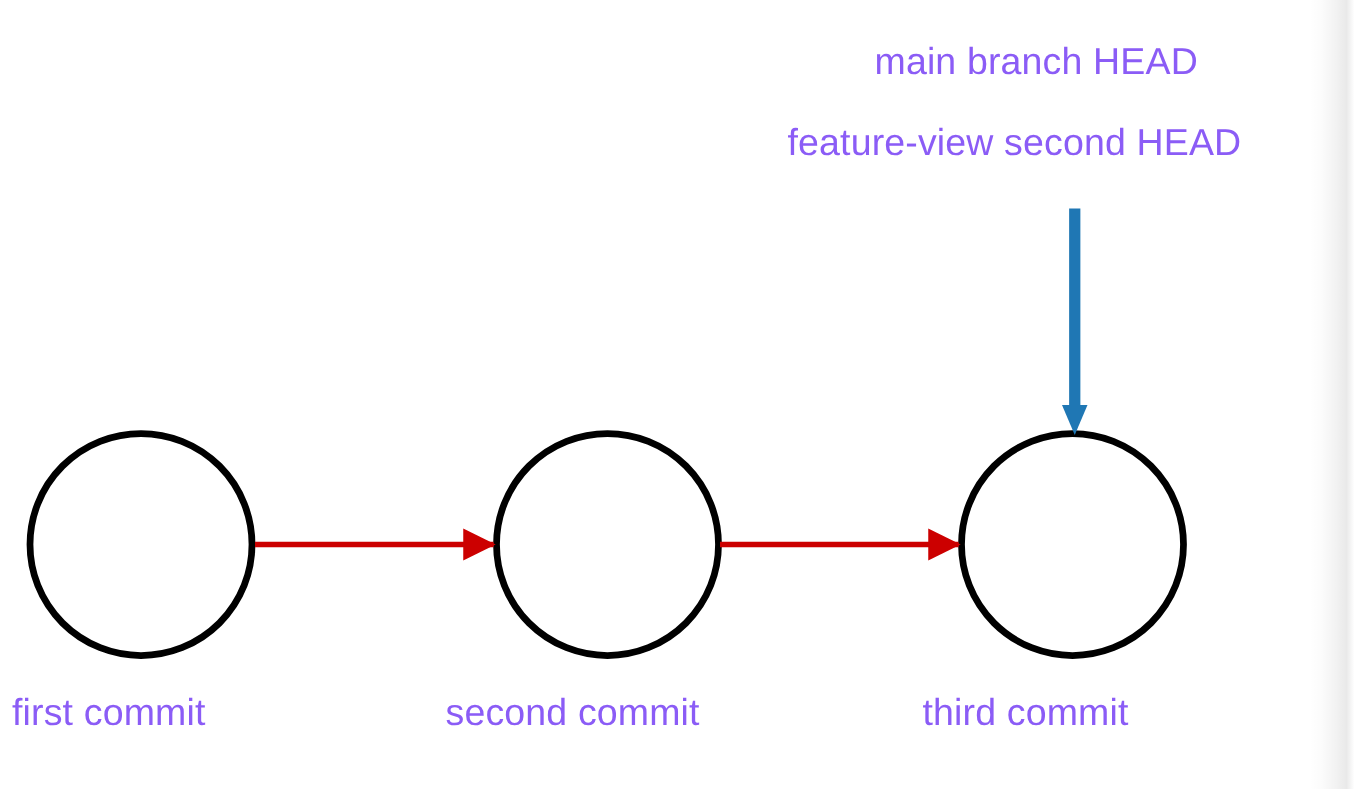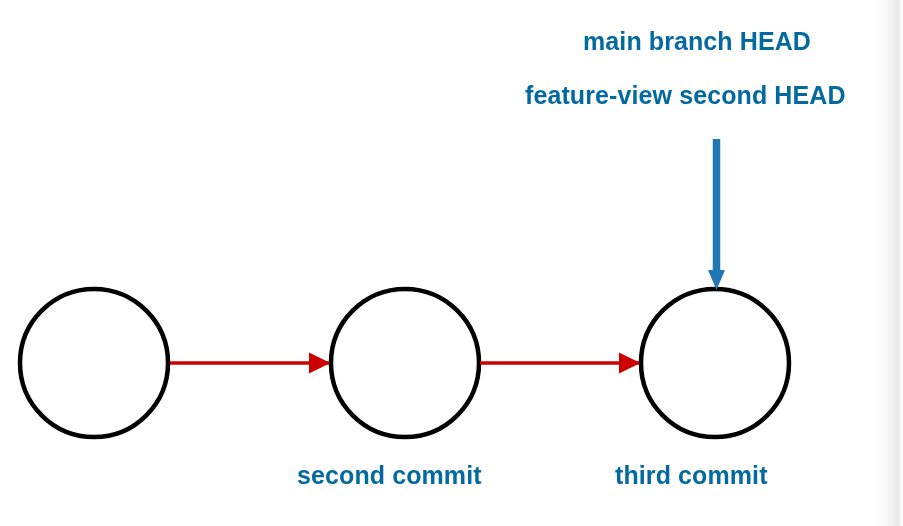--- a/index.html
+++ b/index.html
@@ -17,23 +17,23 @@
   }
   #diagram-svg {
     position: absolute;
     left: 0;
     top: 0;
     width: 903px;
     height: 526px;
   }
   .label {
     position: absolute;
-    color: #0369a1;
+    color: #8b5cf6;
     white-space: nowrap;
-    font-weight: 700;
+    font-weight: 400;
   }
   .head-label {
     font-size: 25px;
     letter-spacing: 0.1px;
   }
   .commit-label {
     font-size: 25px;
     letter-spacing: 0.1px;
   }
   #right-edge-shade {
@@ -77,20 +77,21 @@
 
     <line x1="716.5" y1="139" x2="716.5" y2="274" stroke="#1f77b4" stroke-width="7.5"></line>
     <path d="M 708 270 L 725 270 L 716.5 290 Z" fill="#1f77b4"></path>
 
   </svg>
 
   <div class="label head-label" style="left:583px; top:27px;">main branch HEAD</div>
 
   <div class="label head-label" style="left:525px; top:81px;">feature-view second HEAD</div>
 
+  <div class="label commit-label" style="left:8px; top:461px;">first commit</div>
 
   <div class="label commit-label" style="left:297px; top:461px;">second commit</div>
 
   <div class="label commit-label" style="left:615px; top:461px;">third commit</div>
 
   <div id="right-edge-shade"></div>
 
 </div>
 
 </body></html>

